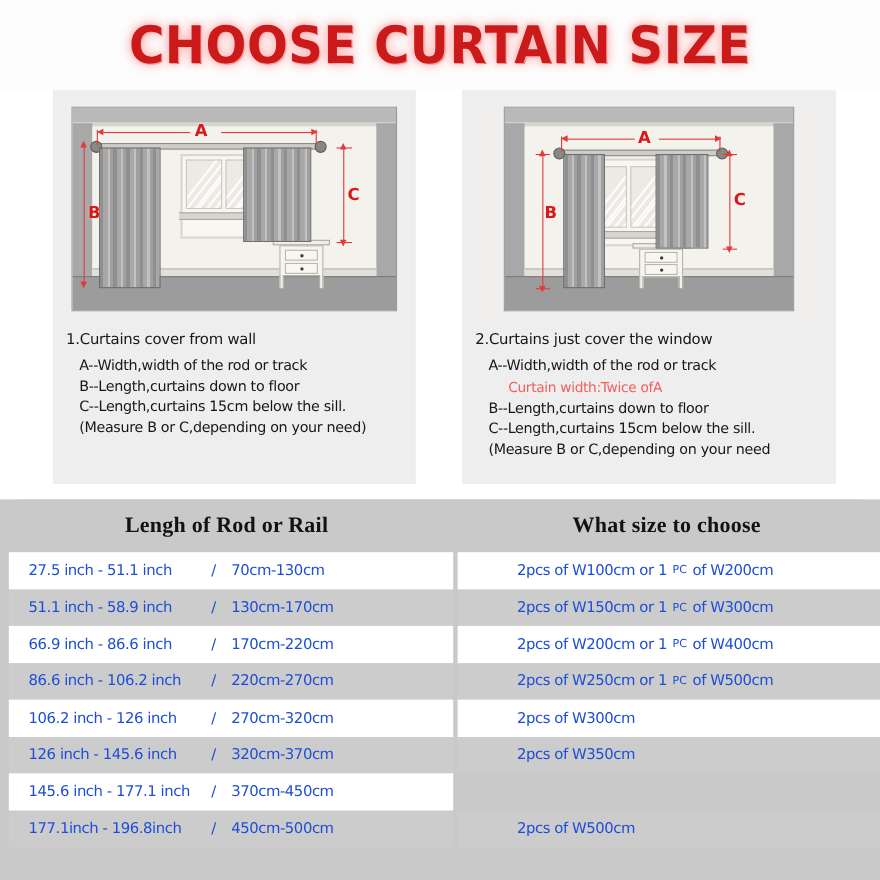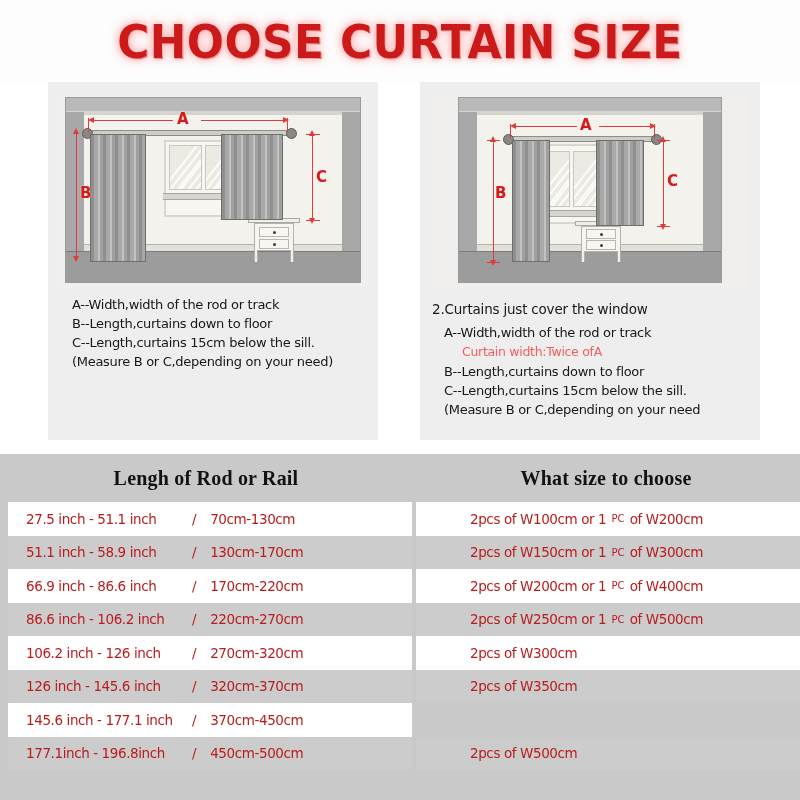--- a/index.html
+++ b/index.html
@@ -241,21 +241,21 @@
 
   .trow {
     display: flex;
     width: 100%;
     height: 33.5px;
   }
   .cell {
     display: flex; align-items: center;
     font-family: "DejaVu Sans", sans-serif;
     font-size: 13.5px;
-    color: #b91c1c;
+    color: #1d4ed8;
     box-sizing: border-box;
     letter-spacing: -0.4px;
     white-space: nowrap;
   }
   .cell.c1 {
     width: 404px; margin-left: 8px;
     padding-left: 18px;
   }
   .cell.c2 {
     width: 384px; margin-left: 4px;
@@ -327,20 +327,21 @@
         <div class="v-line" style="left:246px;top:36px;height:86px;"></div>
         <div class="arrow arr-u" style="left:243px;top:32px;"></div>
         <div class="arrow arr-d" style="left:243px;top:120px;"></div>
         <div class="h-line" style="left:240px;top:36px;width:14px;"></div>
         <div class="h-line" style="left:240px;top:122px;width:14px;"></div>
         <div class="mlabel" style="left:250px;top:72px;">C</div>
       </div>
     </div>
 
     <div class="panel-text">
+      <div class="pt-head">1.Curtains cover from wall</div>
       <div class="pt-line">A--Width,width of the rod or track</div>
       <div class="pt-line">B--Length,curtains down to floor</div>
       <div class="pt-line">C--Length,curtains 15cm below the sill.</div>
       <div class="pt-line">(Measure B or C,depending on your need)</div>
     </div>
   </div>
 
   <div class="panel right">
     <div class="diagram">
       <div class="room" style="left:26px;right:26px;">

